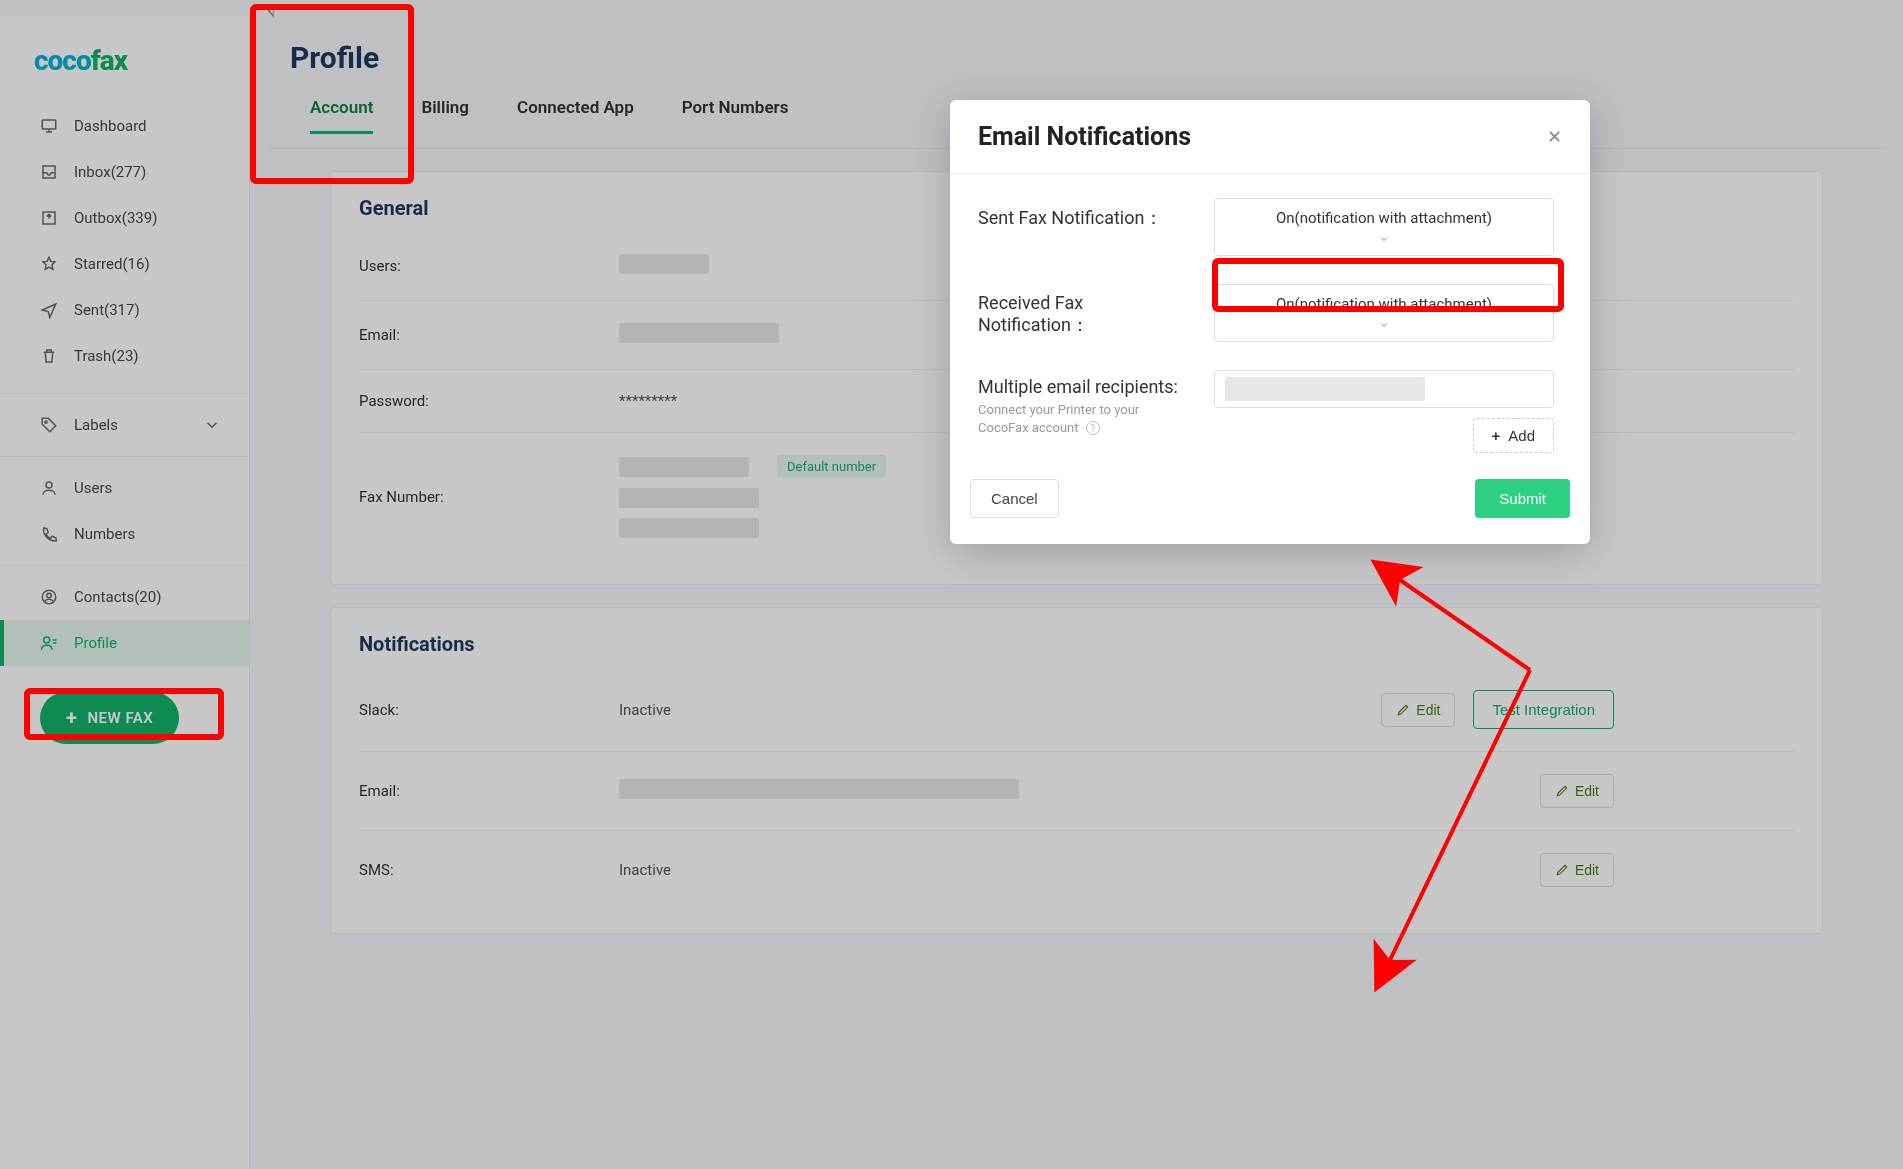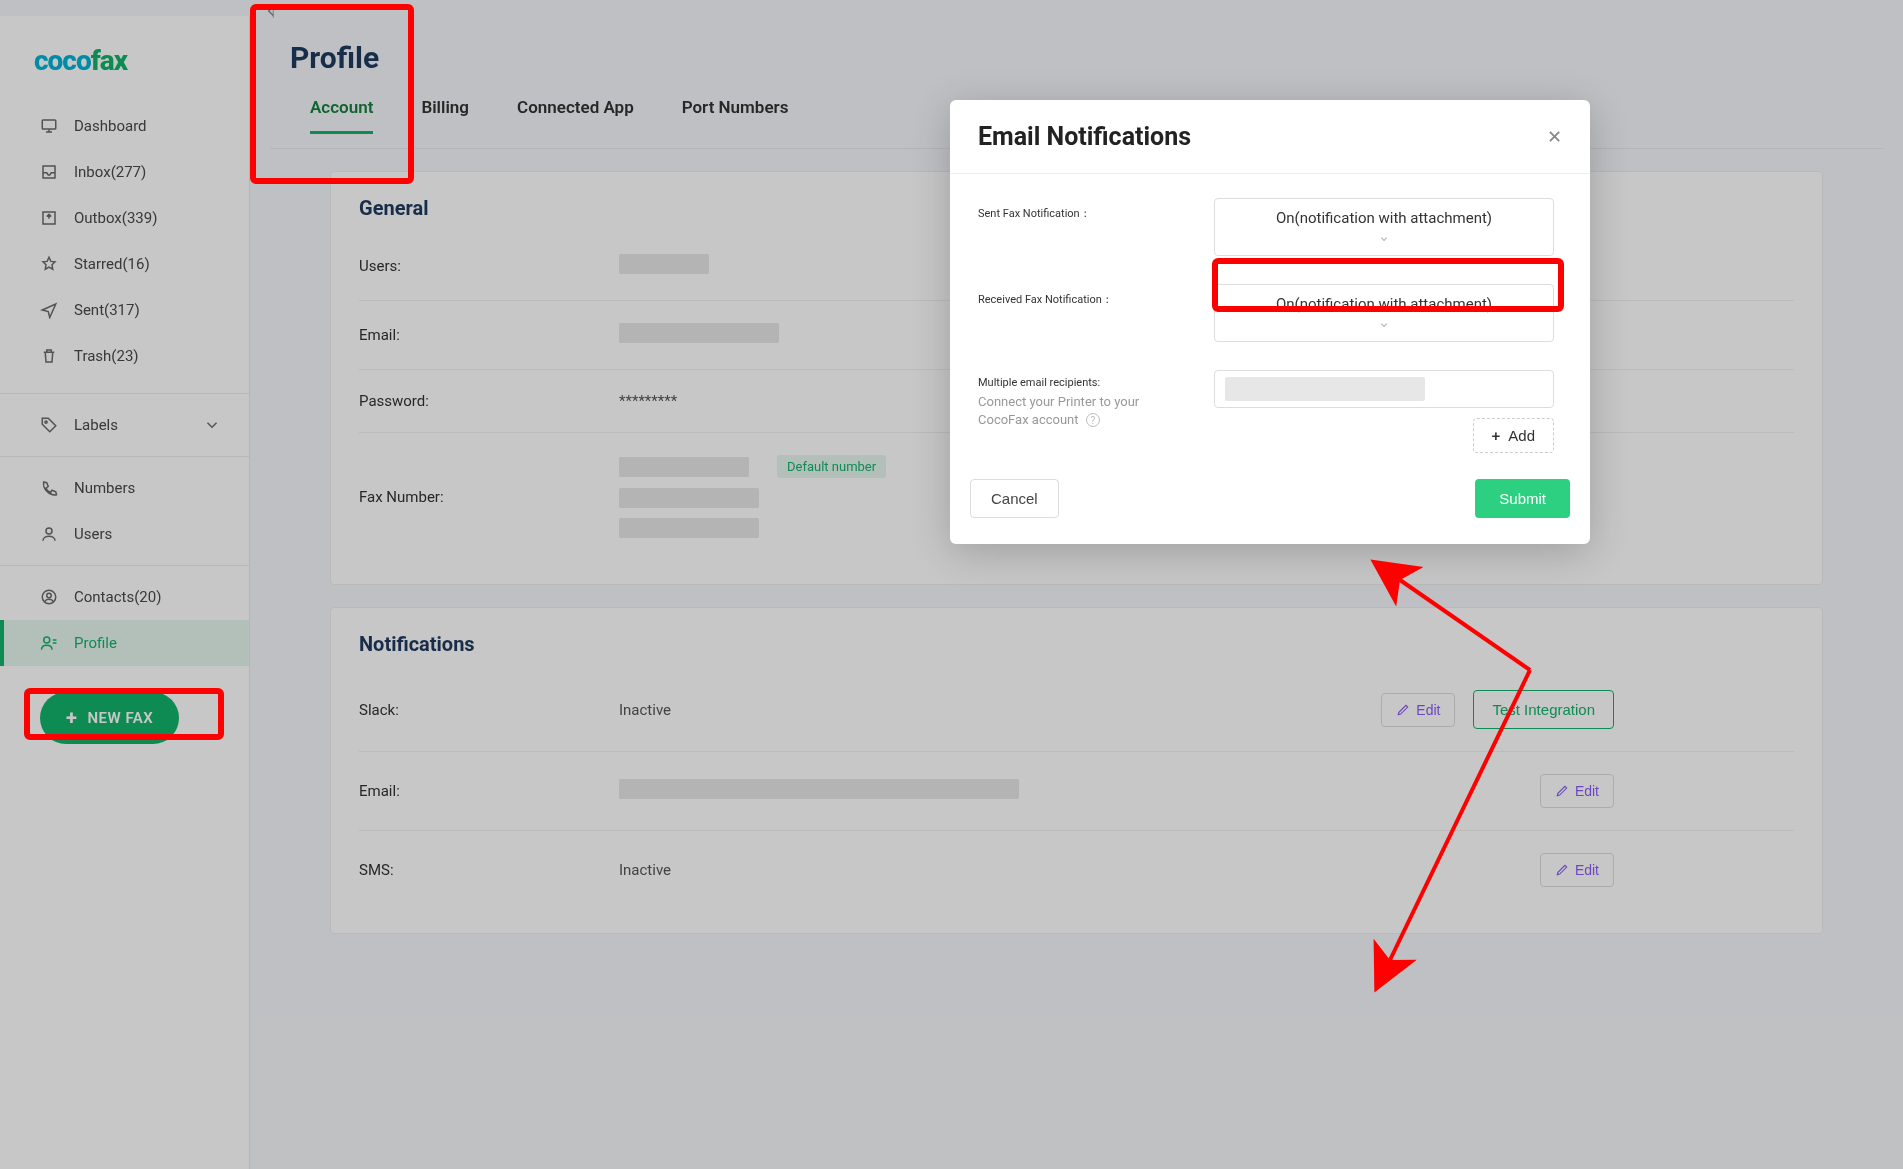--- a/index.html
+++ b/index.html
@@ -152,21 +152,21 @@
   .fax-line { display: flex; align-items: center; position: relative; width: 700px; }
   .edit-btn {
     display: inline-flex;
     align-items: center;
     gap: 6px;
     border: 1px solid #ddd;
     background: #fff;
     padding: 8px 14px;
     border-radius: 4px;
     font-size: 14px;
-    color: #8b5cf6;
+    color: #4d7c0f;
     cursor: pointer;
   }
   .test-btn {
     border: 1px solid #13b36b;
     color: #13b36b;
     background: #fff;
     padding: 10px 18px;
     border-radius: 4px;
     font-size: 15px;
     cursor: pointer;
@@ -189,21 +189,21 @@
   }
   .modal-head {
     display:flex; justify-content: space-between; align-items:center;
     padding: 22px 28px;
     border-bottom: 1px solid #eee;
   }
   .modal-head h2 { font-size: 25px; font-weight: 700; color: #222; }
   .modal-close { color: #888; font-size: 18px; cursor: pointer; background:none; border:none; }
   .modal-body { padding: 24px 28px 10px; }
   .mrow { display:flex; align-items:flex-start; gap: 16px; margin-bottom: 28px; position:relative; }
-  .mrow .mlabel { width: 220px; color: #333; font-size: 11px; padding-top: 8px; }
+  .mrow .mlabel { width: 220px; color: #333; font-size: 18px; padding-top: 8px; }
   .mrow .mhelp { font-size: 13px; color: #999; margin-top: 4px; line-height: 1.4; }
   .select {
     width: 340px;
     border: 1px solid #ddd;
     border-radius: 4px;
     padding: 10px 14px;
     display:flex; justify-content:space-between; align-items:center;
     font-size: 15px;
     color: #333;
     cursor: pointer;
@@ -340,36 +340,36 @@
         </span>
       <span>Labels</span>
     </span>
     <span class="ic">
         <svg class="icon-svg" viewBox="0 0 24 24">
           <path d="M6 9l6 6 6-6"></path>
         </svg>
       </span>
   </div>
   <div class="nav-divider"></div>
-  <div class="nav-item">
-    <span class="ic">
-        <svg class="icon-svg" viewBox="0 0 24 24">
-          <path d="M5 4l4 1 2 5-3 2c1 3 3 5 6 6l2-3 5 2 1 4c-9 2-19-8-17-17z"></path>
-        </svg>
-      </span>
-    <span>Numbers</span>
-  </div>
   <div class="nav-item">
     <span class="ic">
         <svg class="icon-svg" viewBox="0 0 24 24">
           <circle cx="12" cy="8" r="4"></circle>
           <path d="M4 21c0-4 4-6 8-6s8 2 8 6"></path>
         </svg>
       </span>
     <span>Users</span>
+  </div>
+  <div class="nav-item">
+    <span class="ic">
+        <svg class="icon-svg" viewBox="0 0 24 24">
+          <path d="M5 4l4 1 2 5-3 2c1 3 3 5 6 6l2-3 5 2 1 4c-9 2-19-8-17-17z"></path>
+        </svg>
+      </span>
+    <span>Numbers</span>
   </div>
   <div class="nav-divider"></div>
   <div class="nav-item">
     <span class="ic">
         <svg class="icon-svg" viewBox="0 0 24 24">
           <circle cx="12" cy="12" r="9"></circle>
           <circle cx="12" cy="10" r="3"></circle>
           <path d="M6 19c1-3 4-4 6-4s5 1 6 4"></path>
         </svg>
       </span>

